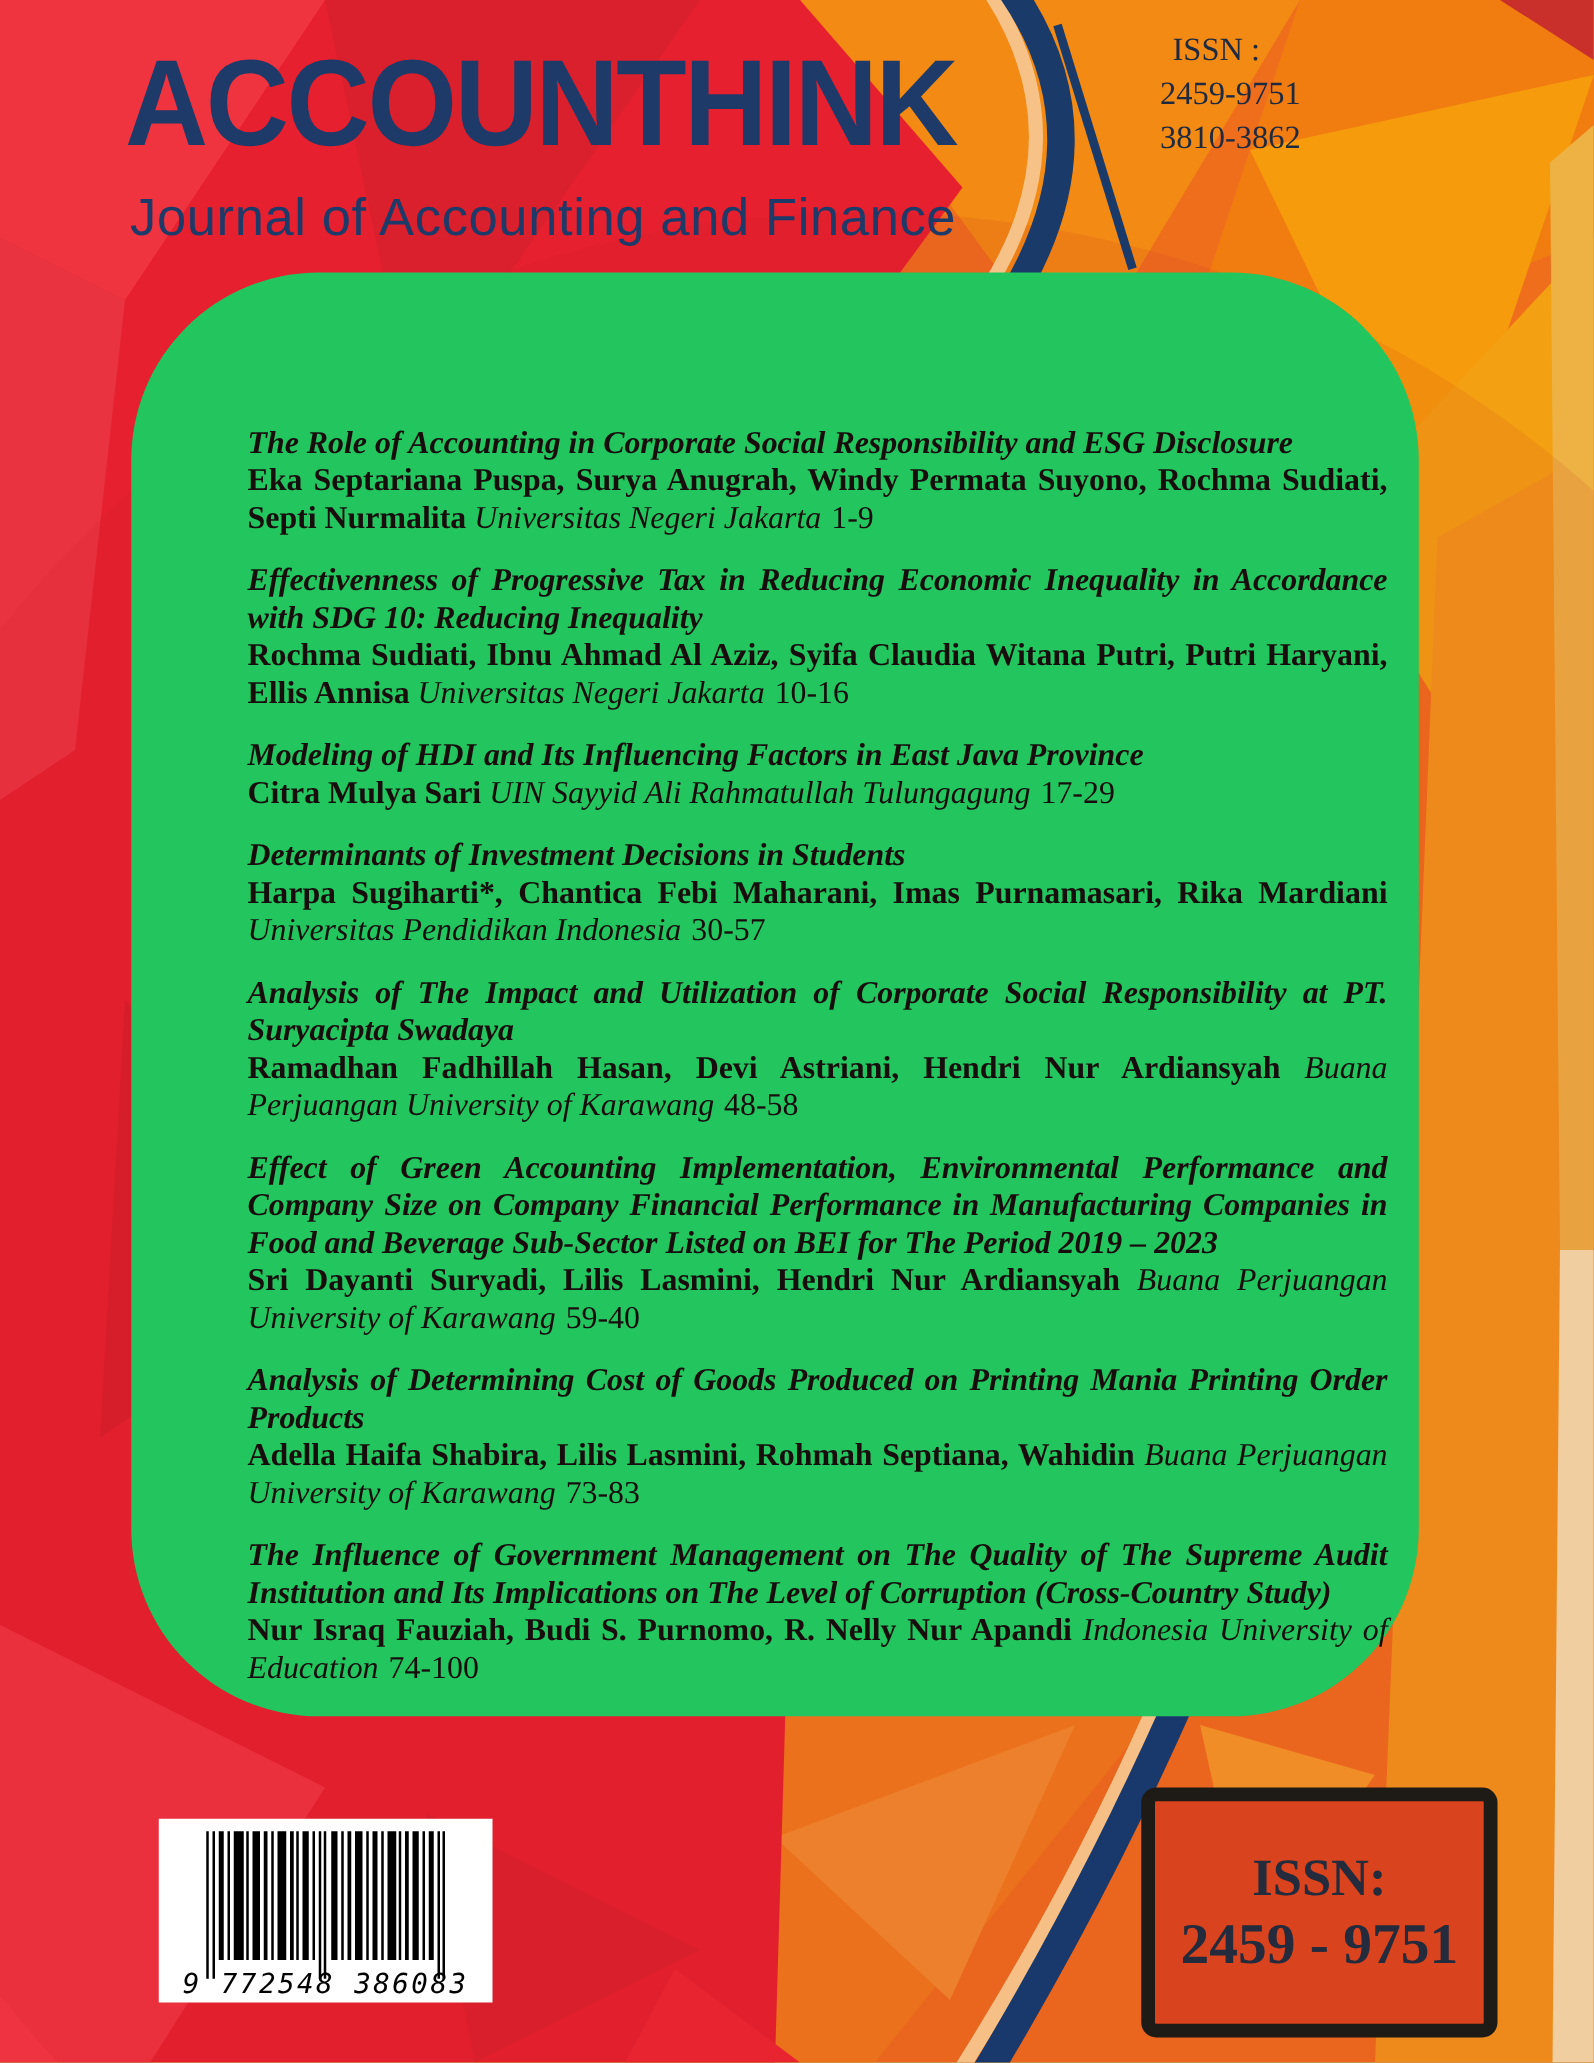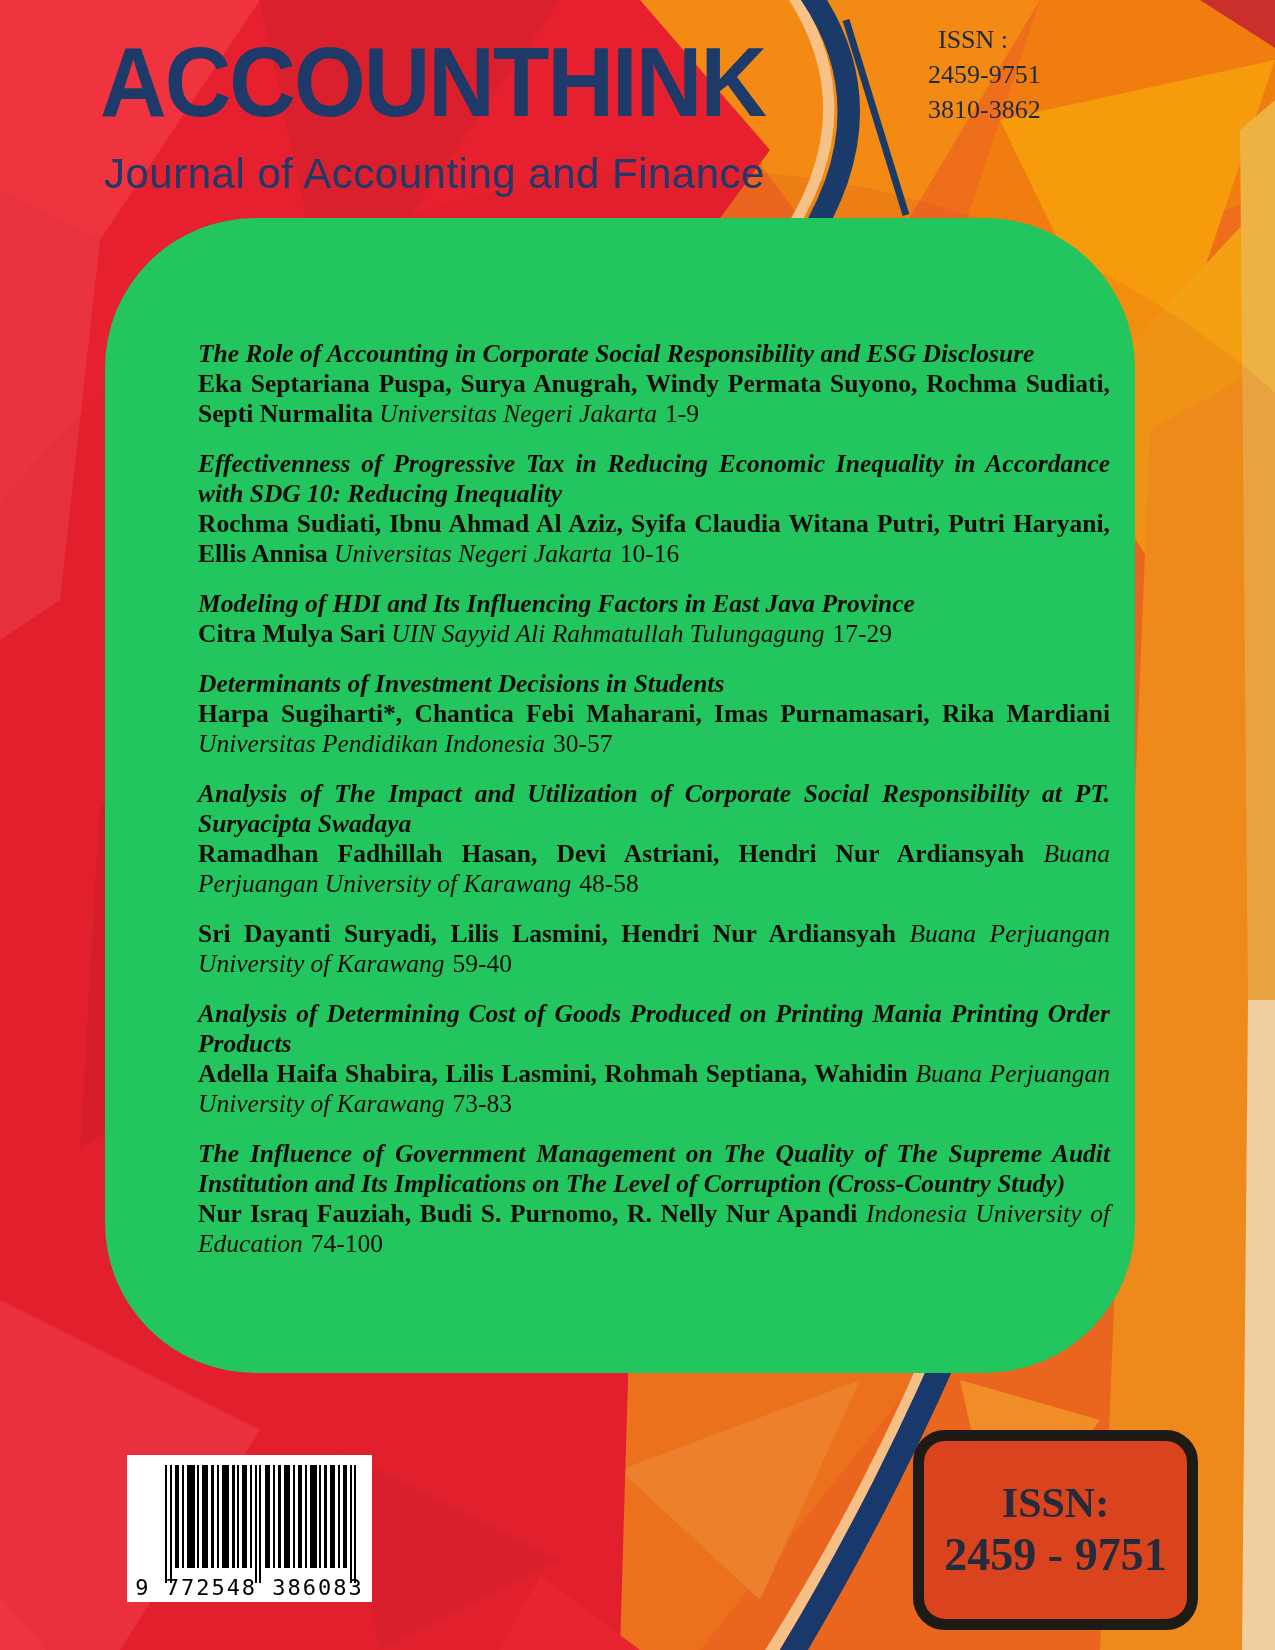--- a/index.html
+++ b/index.html
@@ -38,33 +38,34 @@
     margin-bottom:20px; font-family:"Liberation Serif", serif;
     color:#170d0d; font-size:25.5px; line-height:30px; text-align:justify;
   }
   .article-title { font-weight:bold; font-style:italic; }
   .article-byline .authors { font-weight:bold; }
   .article-byline .affiliation { font-style:italic; }
   .article-byline .pages { margin-left:8px; }
 
   
   .barcode-box {
-    position:absolute; left:127px; top:1455px; width:245px; height:147px;
+    position:absolute; left:127px; top:1455px; width:267px; height:147px;
     background:#ffffff;
+    font-style:italic;
   }
   .barcode-digits {
     position:absolute; left:0; bottom:2px; width:100%;
     font-family:"DejaVu Sans Mono", monospace; font-size:22px; color:#000;
     letter-spacing:2px; text-align:center; white-space:nowrap;
   }
 
   
   .issn-box {
     position:absolute; left:913px; top:1430px; width:285px; height:200px;
-    box-sizing:border-box; border:11px solid #1e1b17; border-radius:32px;
+    box-sizing:border-box; border:11px solid #1e1b17; border-radius:12px;
     background:#d9431d; display:flex; flex-direction:column;
     justify-content:center; align-items:center; gap:4px;
   }
   .issn-box-label {
     font-family:"Liberation Serif", serif; font-weight:bold;
     font-size:42px; color:#242b3c; line-height:1.1;
   }
   .issn-box-number {
     font-family:"Liberation Serif", serif; font-weight:bold;
     font-size:46px; color:#242b3c; line-height:1.1; white-space:nowrap;
@@ -130,20 +131,21 @@
     <div class="article-title">Determinants of Investment Decisions in Students</div>
     <div class="article-byline"><span class="authors">Harpa Sugiharti*, Chantica Febi Maharani, Imas Purnamasari, Rika Mardiani</span> <span class="affiliation">Universitas Pendidikan Indonesia</span><span class="pages">30-57</span></div>
   </div>
 
   <div class="article">
     <div class="article-title">Analysis of The Impact and Utilization of Corporate Social Responsibility at PT. Suryacipta Swadaya</div>
     <div class="article-byline"><span class="authors">Ramadhan Fadhillah Hasan, Devi Astriani, Hendri Nur Ardiansyah</span> <span class="affiliation">Buana Perjuangan University of Karawang</span><span class="pages">48-58</span></div>
   </div>
 
   <div class="article">
+    <div class="article-title">Effect of Green Accounting Implementation, Environmental Performance and Company Size on Company Financial Performance in Manufacturing Companies in Food and Beverage Sub-Sector Listed on BEI for The Period 2019 – 2023</div>
     <div class="article-byline"><span class="authors">Sri Dayanti Suryadi, Lilis Lasmini, Hendri Nur Ardiansyah</span> <span class="affiliation">Buana Perjuangan University of Karawang</span><span class="pages">59-40</span></div>
   </div>
 
   <div class="article">
     <div class="article-title">Analysis of Determining Cost of Goods Produced on Printing Mania Printing Order Products</div>
     <div class="article-byline"><span class="authors">Adella Haifa Shabira, Lilis Lasmini, Rohmah Septiana, Wahidin</span> <span class="affiliation">Buana Perjuangan University of Karawang</span><span class="pages">73-83</span></div>
   </div>
 
   <div class="article">
     <div class="article-title">The Influence of Government Management on The Quality of The Supreme Audit Institution and Its Implications on The Level of Corruption (Cross-Country Study)</div>

